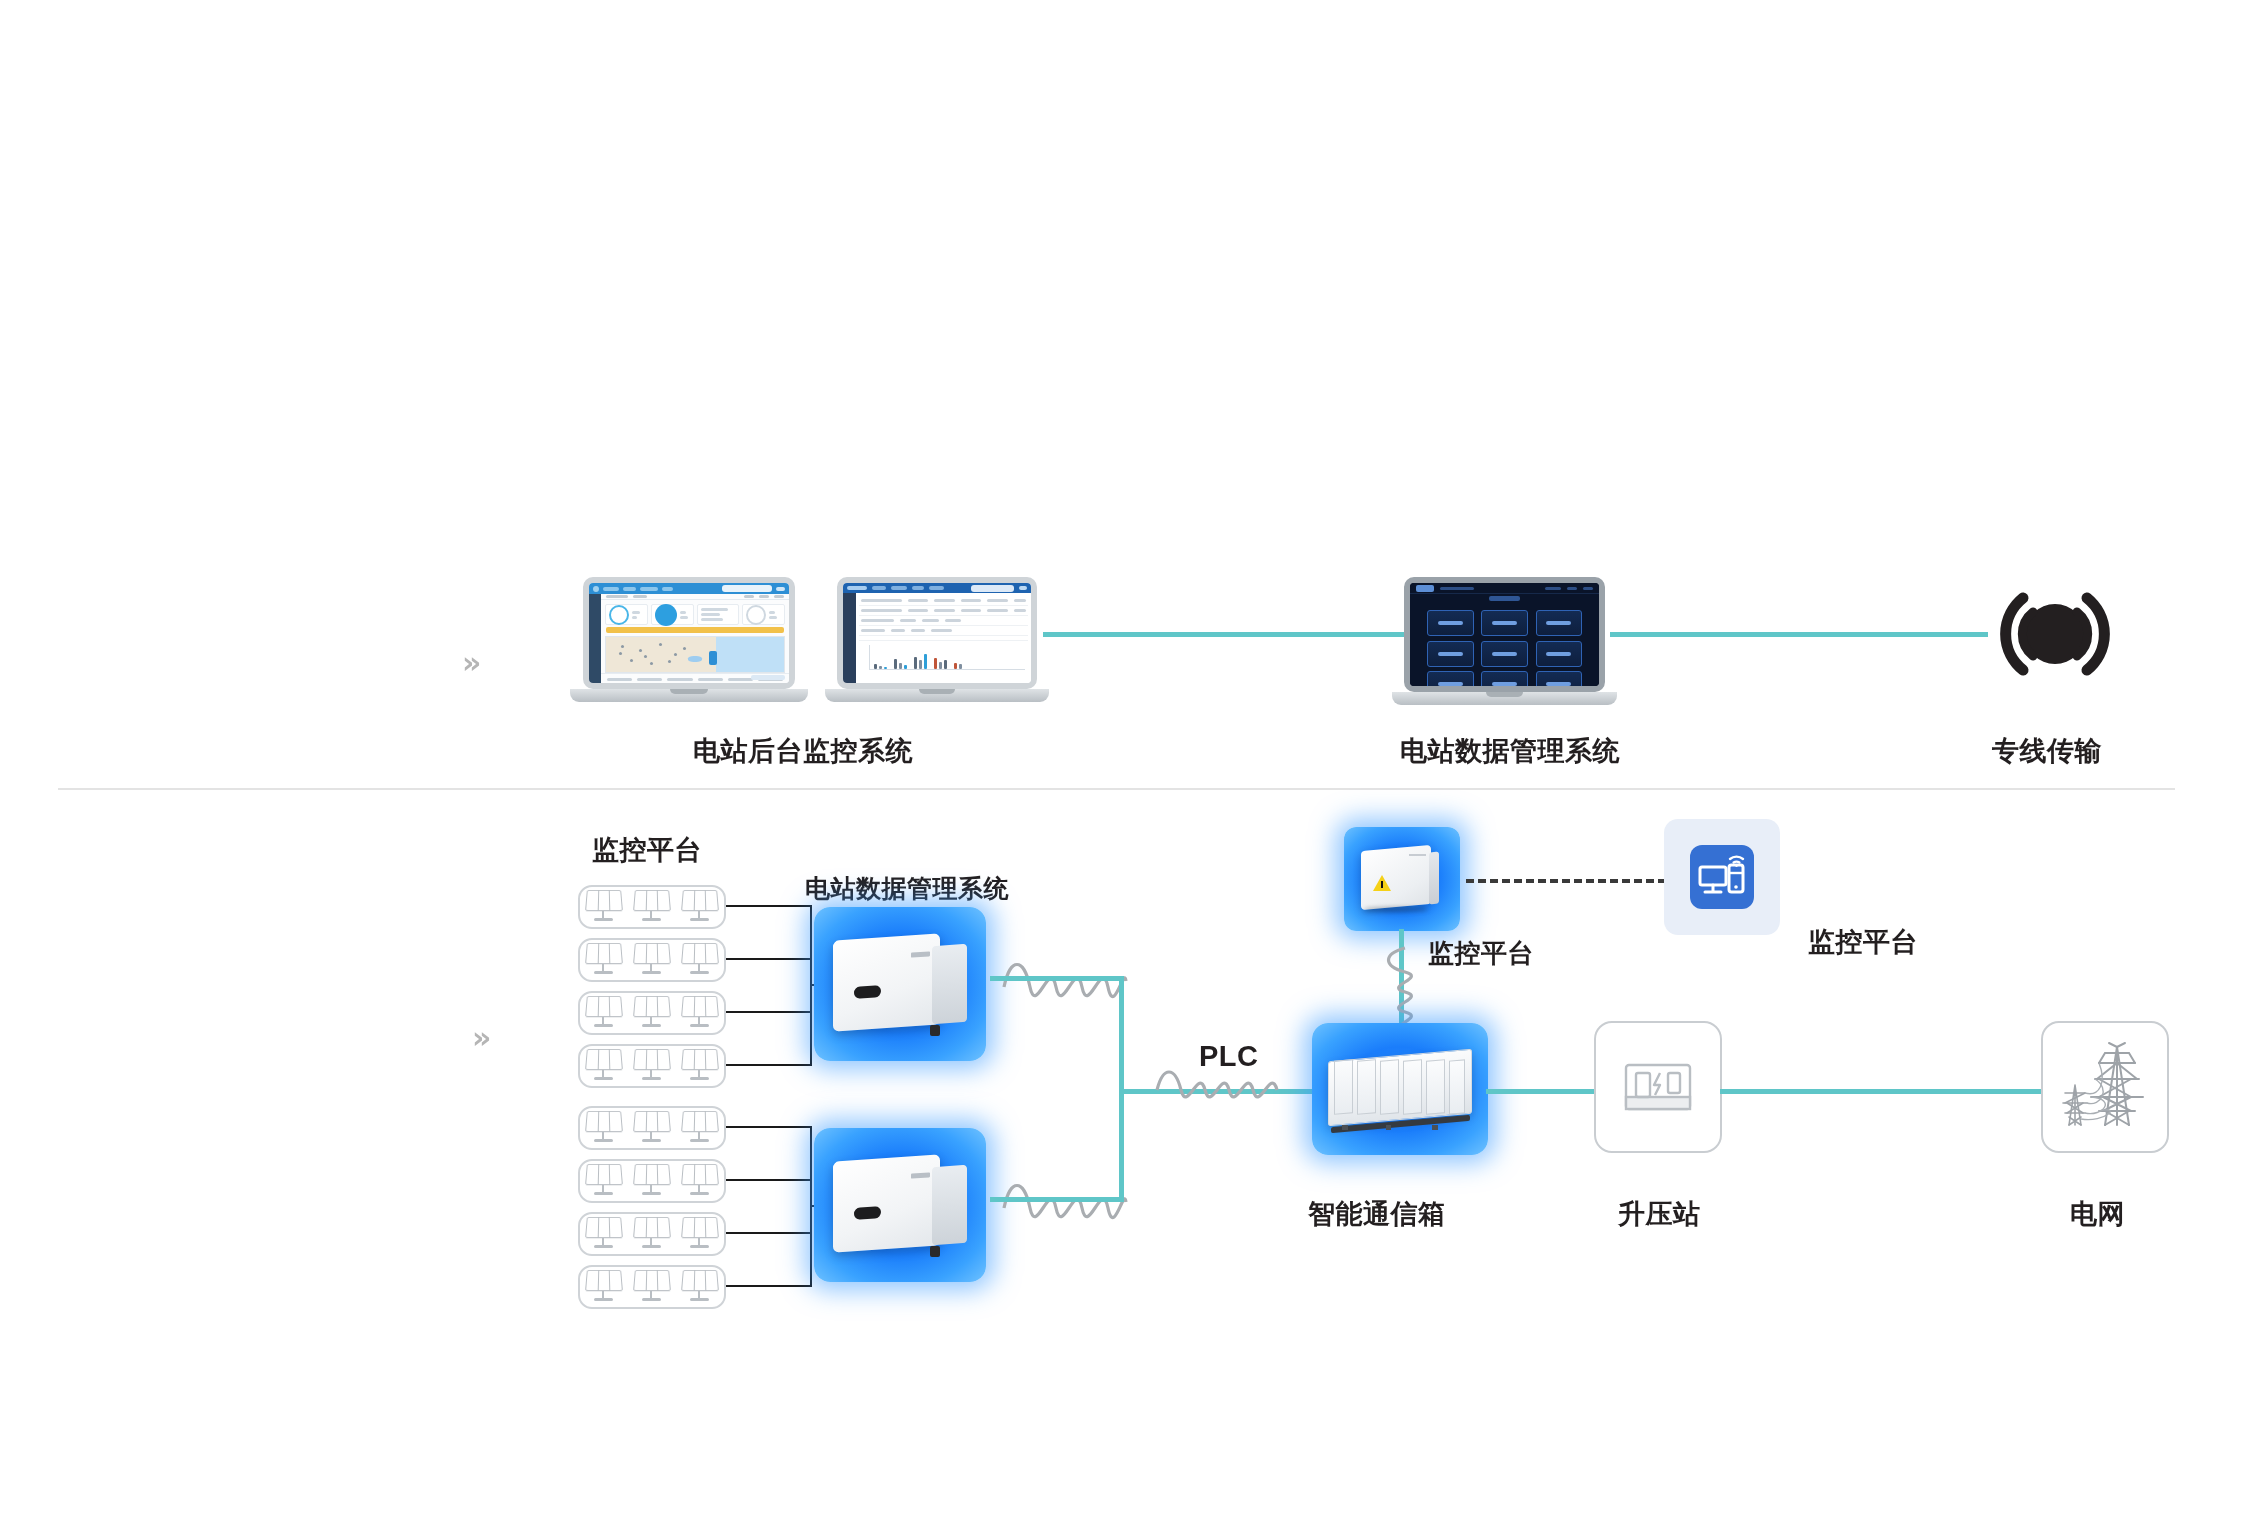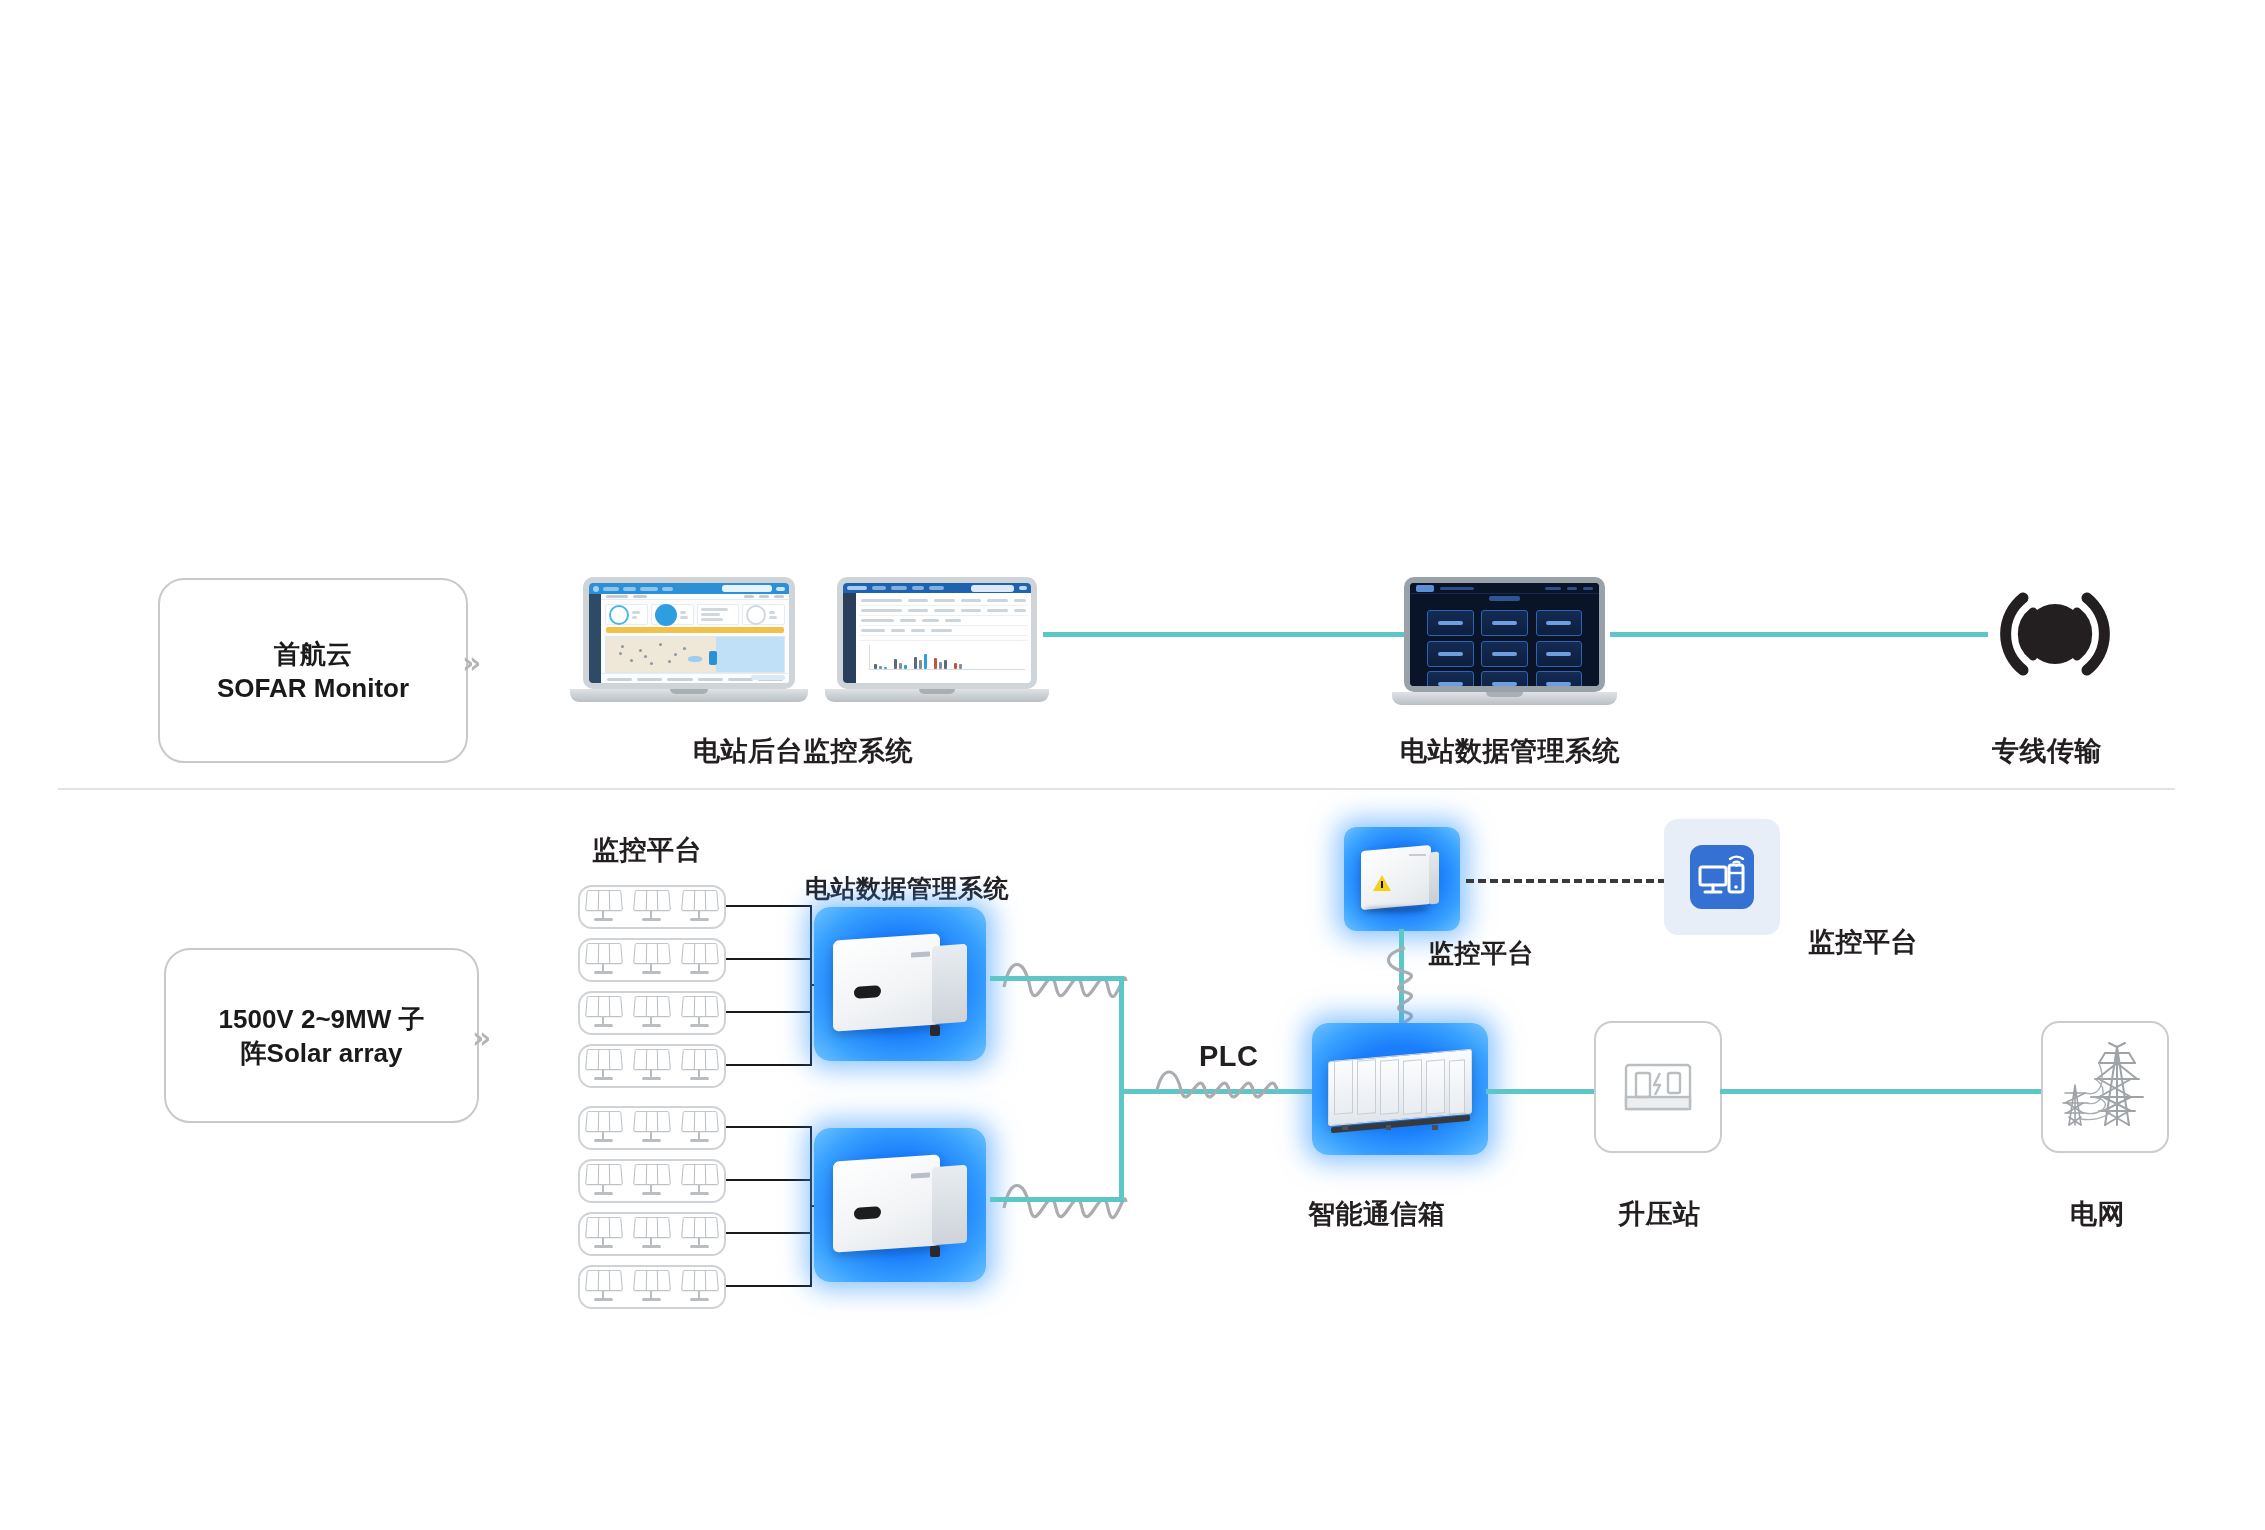--- a/index.html
+++ b/index.html
@@ -244,26 +244,20 @@
   
   .coil{position:absolute;}
 </style>
 </head>
 <body>
 
 <div id="stage">
 
   <div class="divider" style="left:58px; top:788px; width:2117px;"></div>
 
-  <div class="tagbox" style="left:158px; top:578px; width:310px; height:185px;">
-    <div class="tb-inner">
-      <div class="tb-l1" style="font-size:26px; line-height:34px;">首航云</div>
-      <div class="tb-l2" style="font-size:26px; line-height:34px;">SOFAR Monitor</div>
-    </div>
-  </div>
   <div class="chev" style="left:462px; top:645px; font-size:30px;">»</div>
 
   <div class="laptop" style="left:583px; top:577px; width:212px; height:125px;">
     <div class="lid" style="height:112px;">
       <div class="scrA">
         <div class="topbar">
           <span class="tb-dot"></span>
           <span class="tb-seg" style="width:16px"></span>
           <span class="tb-seg" style="width:13px"></span>
           <span class="tb-seg" style="width:18px"></span>
@@ -475,26 +469,20 @@
     <svg viewBox="0 0 140 112" width="140" height="112">
       <circle cx="70" cy="56" r="30" fill="#231f20"></circle>
       <path d="M38 20 A46 46 0 0 0 38 92" stroke="#231f20" stroke-width="11" fill="none" stroke-linecap="round"></path>
       <path d="M102 20 A46 46 0 0 1 102 92" stroke="#231f20" stroke-width="11" fill="none" stroke-linecap="round"></path>
       <path d="M48 34 A28 28 0 0 0 48 78" stroke="#231f20" stroke-width="9" fill="none" stroke-linecap="round"></path>
       <path d="M92 34 A28 28 0 0 1 92 78" stroke="#231f20" stroke-width="9" fill="none" stroke-linecap="round"></path>
     </svg>
   </div>
   <div class="cap" style="left:1992px; top:733px; font-size:27px;">专线传输</div>
 
-  <div class="tagbox" style="left:164px; top:948px; width:315px; height:175px;">
-    <div class="tb-inner">
-      <div class="tb-l1" style="font-size:26px; line-height:34px;">1500V 2~9MW 子</div>
-      <div class="tb-l2" style="font-size:26px; line-height:34px;">阵Solar array</div>
-    </div>
-  </div>
   <div class="chev" style="left:472px; top:1020px; font-size:30px;">»</div>
 
   <div class="cap" style="left:592px; top:832px; font-size:27px;">监控平台</div>
 
   <div class="pvrow" style="left:578px; top:885px; width:148px; height:44px;">
     <div class="panel">
         <span class="grid"></span>
         <span class="stem"></span>
         <span class="foot"></span>
       </div>

